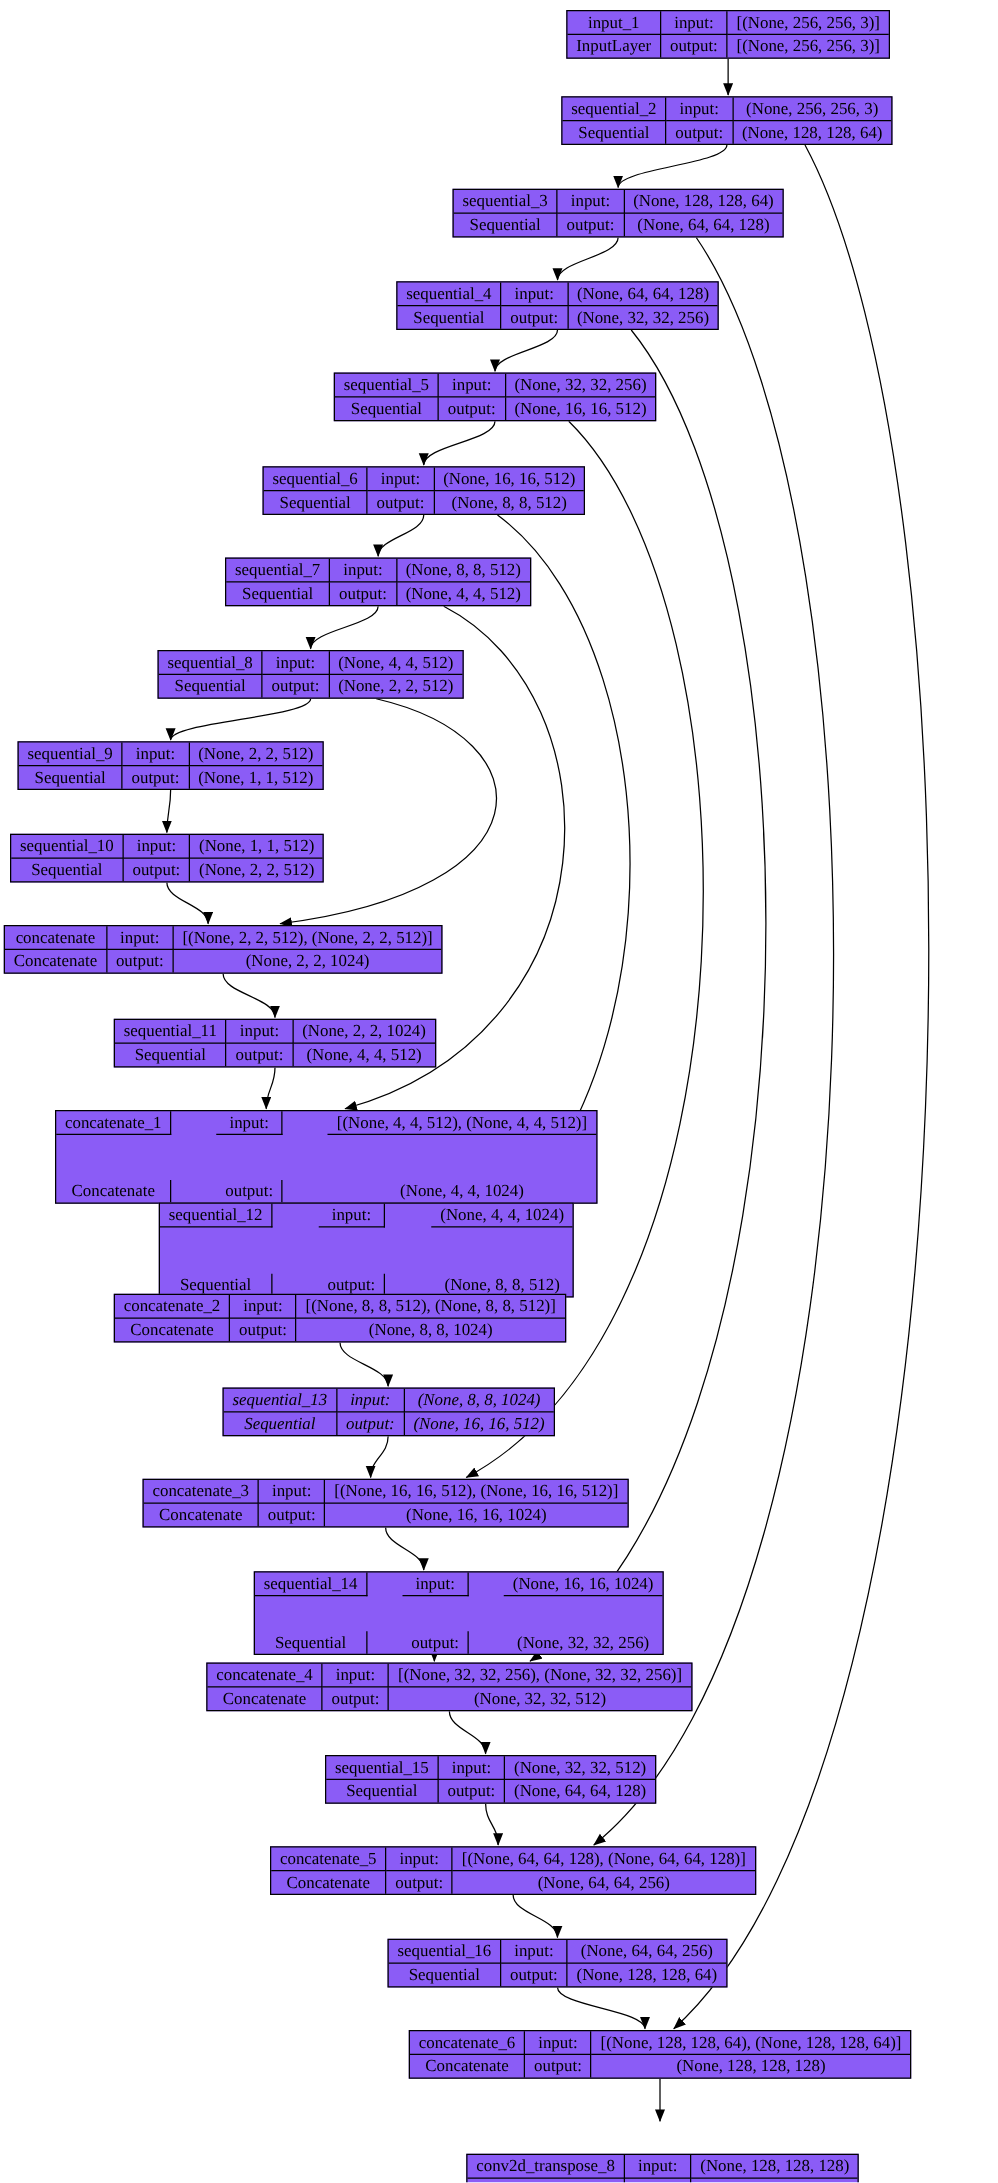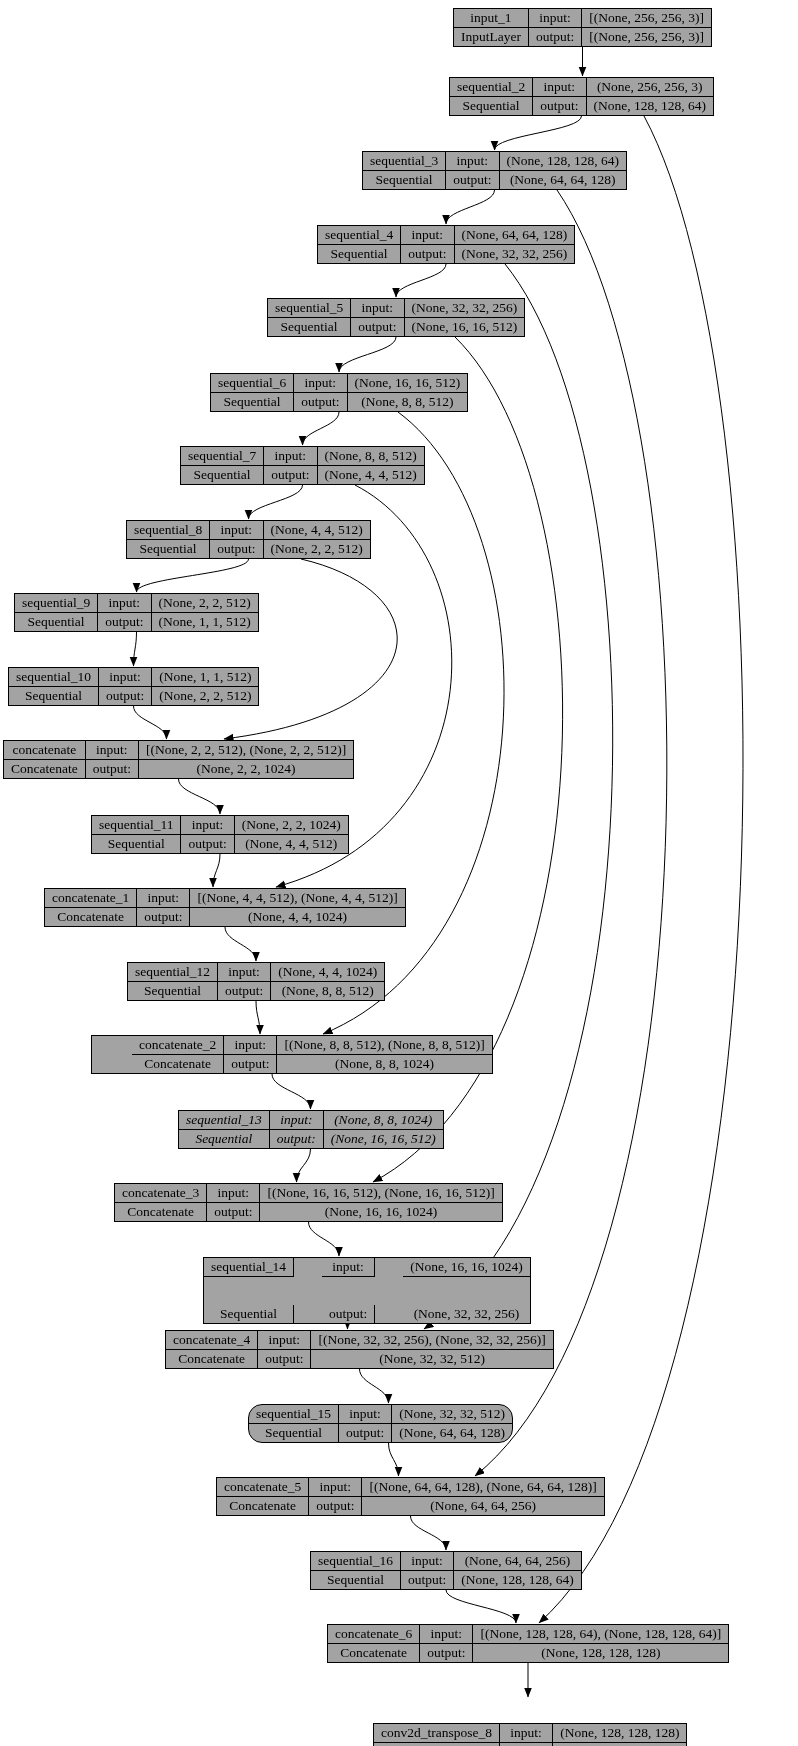--- a/index.html
+++ b/index.html
@@ -10,21 +10,21 @@
     font-family:"Liberation Serif","DejaVu Serif",serif;
     overflow:hidden;
   }
   #edges{position:absolute;left:0;top:0;z-index:0;}
   #nodes{position:absolute;left:0;top:0;width:100%;height:100%;z-index:1;pointer-events:none;}
   .node{
     position:absolute;
     display:grid;
     grid-template-columns:auto auto auto;
     border:1px solid #000;
-    background:#a3a3a3;
+    background:#8b5cf6;
     color:#000;
     font-size:13.5px;
     line-height:18px;
     white-space:nowrap;
   }
   .node .cell{
     padding:0 7px;
     text-align:center;
   }
   .node > div:nth-child(-n+3){border-bottom:1px solid #000;}
@@ -165,37 +165,37 @@
         <div class="cell">(None, 2, 2, 1024)</div>
       </div>
       <div class="node" style="left: 91px; top: 815px;">
         <div class="cell">sequential_11</div>
         <div class="cell">input:</div>
         <div class="cell">(None, 2, 2, 1024)</div>
         <div class="cell">Sequential</div>
         <div class="cell">output:</div>
         <div class="cell">(None, 4, 4, 512)</div>
       </div>
-      <div class="node" style="left: 44px; top: 888px;">
+      <div class="node" style="left: 44px; top: 888px; gap: 36px;">
         <div class="cell">concatenate_1</div>
         <div class="cell">input:</div>
         <div class="cell">[(None, 4, 4, 512), (None, 4, 4, 512)]</div>
         <div class="cell">Concatenate</div>
         <div class="cell">output:</div>
         <div class="cell">(None, 4, 4, 1024)</div>
       </div>
-      <div class="node" style="left: 127px; top: 962px;">
+      <div class="node" style="left: 127px; top: 962px; gap: 37px;">
         <div class="cell">sequential_12</div>
         <div class="cell">input:</div>
         <div class="cell">(None, 4, 4, 1024)</div>
         <div class="cell">Sequential</div>
         <div class="cell">output:</div>
         <div class="cell">(None, 8, 8, 512)</div>
       </div>
-      <div class="node" style="left: 91px; top: 1035px; padding-left: 40px;">
+      <div class="node" style="left: 91px; top: 1035px;">
         <div class="cell">concatenate_2</div>
         <div class="cell">input:</div>
         <div class="cell">[(None, 8, 8, 512), (None, 8, 8, 512)]</div>
         <div class="cell">Concatenate</div>
         <div class="cell">output:</div>
         <div class="cell">(None, 8, 8, 1024)</div>
       </div>
       <div class="node" style="left: 178px; top: 1110px; font-style: italic;">
         <div class="cell">sequential_13</div>
         <div class="cell">input:</div>
@@ -221,21 +221,21 @@
         <div class="cell">(None, 32, 32, 256)</div>
       </div>
       <div class="node" style="left: 165px; top: 1330px;">
         <div class="cell">concatenate_4</div>
         <div class="cell">input:</div>
         <div class="cell">[(None, 32, 32, 256), (None, 32, 32, 256)]</div>
         <div class="cell">Concatenate</div>
         <div class="cell">output:</div>
         <div class="cell">(None, 32, 32, 512)</div>
       </div>
-      <div class="node" style="left: 248px; top: 1404px; border-radius: 14px;">
+      <div class="node" style="left: 260px; top: 1404px;">
         <div class="cell">sequential_15</div>
         <div class="cell">input:</div>
         <div class="cell">(None, 32, 32, 512)</div>
         <div class="cell">Sequential</div>
         <div class="cell">output:</div>
         <div class="cell">(None, 64, 64, 128)</div>
       </div>
       <div class="node" style="left: 216px; top: 1477px;">
         <div class="cell">concatenate_5</div>
         <div class="cell">input:</div>

